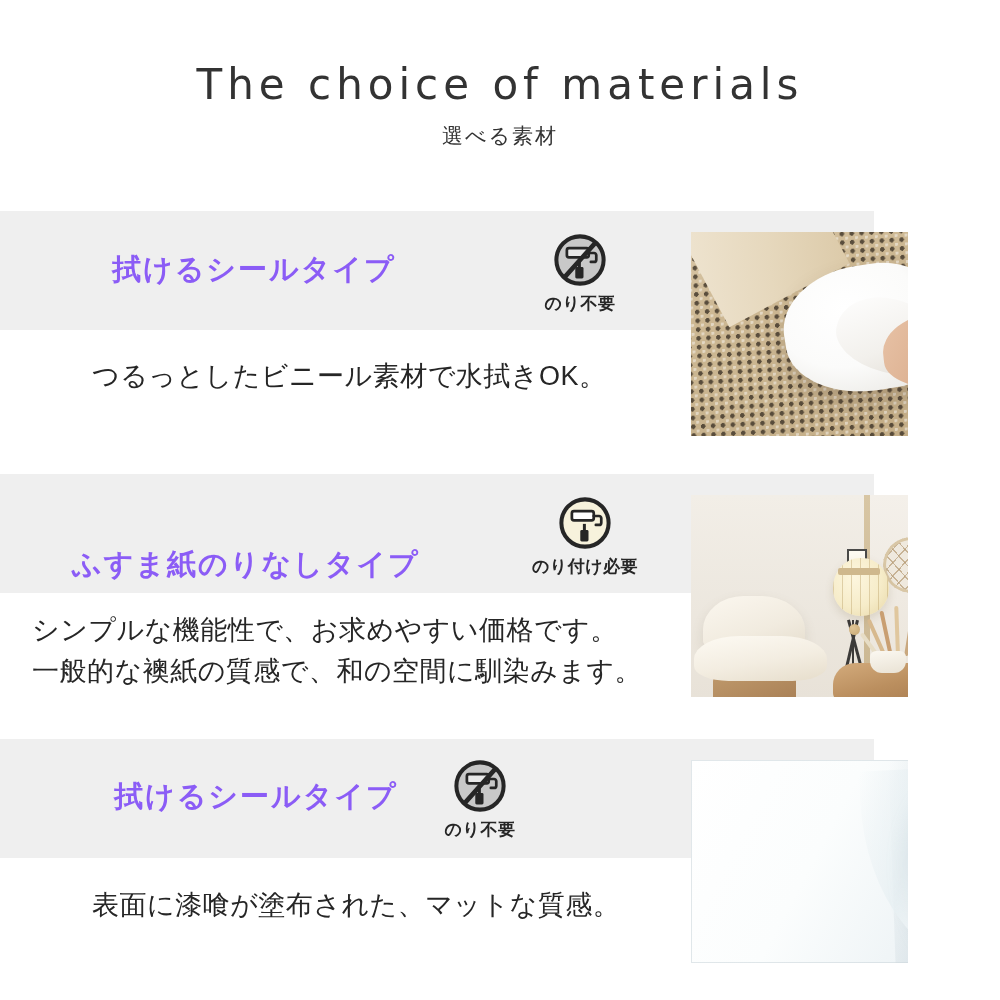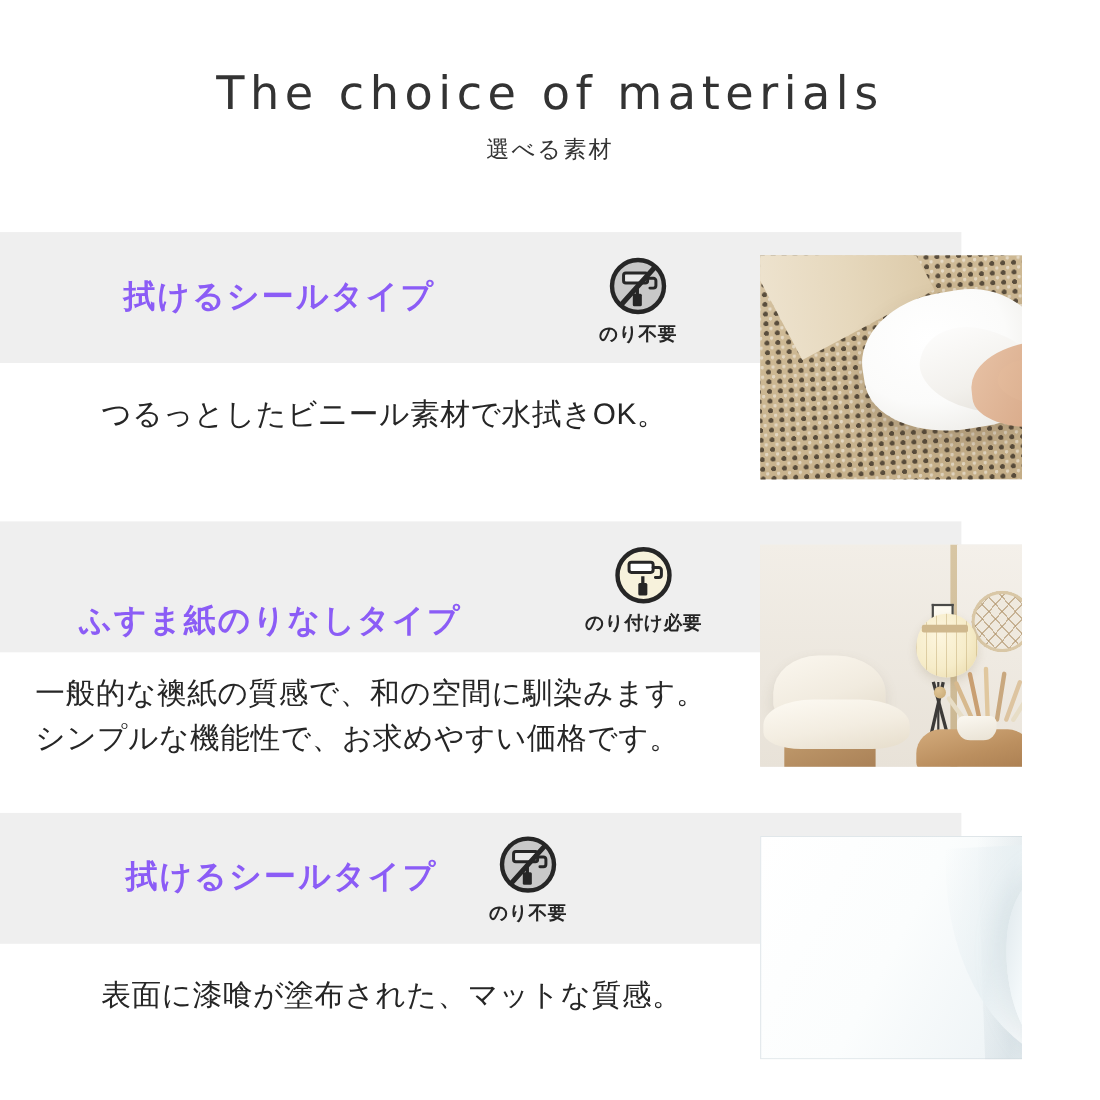--- a/index.html
+++ b/index.html
@@ -4,21 +4,21 @@
 <style>
   html,body{margin:0;padding:0;}
   body{
     width:1000px;height:1000px;
     background:#ffffff;
     font-family:"Liberation Sans","DejaVu Sans",sans-serif;
     color:#2b2b2b;
     overflow:hidden;
     position:relative;
   }
-  .page{position:relative;width:908px;height:1000px;overflow:hidden;padding-left:21px;}
+  .page{position:relative;width:908px;height:1000px;overflow:hidden;}
 
   
   .header{position:absolute;left:0;top:0;width:1000px;text-align:center;}
   .header-title{
     font-size:42px;font-weight:400;letter-spacing:5px;
     color:#333333;margin-top:62px;line-height:1.1;
     font-family:"DejaVu Sans","Liberation Sans",sans-serif;
   }
   .header-sub{
     font-size:21px;font-weight:400;letter-spacing:2px;
@@ -235,22 +235,22 @@
       <div class="p2-grass" style="left:64%;top:57%;height:23%;background:#c99f72;transform:rotate(-12deg);"></div>
       <div class="p2-grass" style="left:66.5%;top:55%;height:25%;background:#e0c79e;transform:rotate(-2deg);"></div>
       <div class="p2-grass" style="left:69%;top:57%;height:23%;background:#c9a87f;transform:rotate(9deg);"></div>
       <div class="p2-grass" style="left:71.5%;top:60%;height:20%;background:#ddc4a0;transform:rotate(20deg);"></div>
       <div class="p2-grass" style="left:60%;top:66%;height:14%;background:#e7ddc6;transform:rotate(-36deg);"></div>
       <div class="p2-grass" style="left:73.5%;top:66%;height:14%;background:#e7ddc6;transform:rotate(32deg);"></div>
       <div class="p2-pot"></div>
     </div>
 
     <div class="sec-body" style="left:32px;top:610px;">
+      <div>シンプルな機能性で、お求めやすい価格です。</div>
       <div>一般的な襖紙の質感で、和の空間に馴染みます。</div>
-      <div>シンプルな機能性で、お求めやすい価格です。</div>
     </div>
   </div>
 
   <div class="section" style="top:0;">
 
     <div class="band" style="top:739px;"></div>
 
     <div class="sec-title" style="left:114px;top:777px;">拭けるシールタイプ</div>
 
     <div class="badges" style="left:443px;top:758px;">

